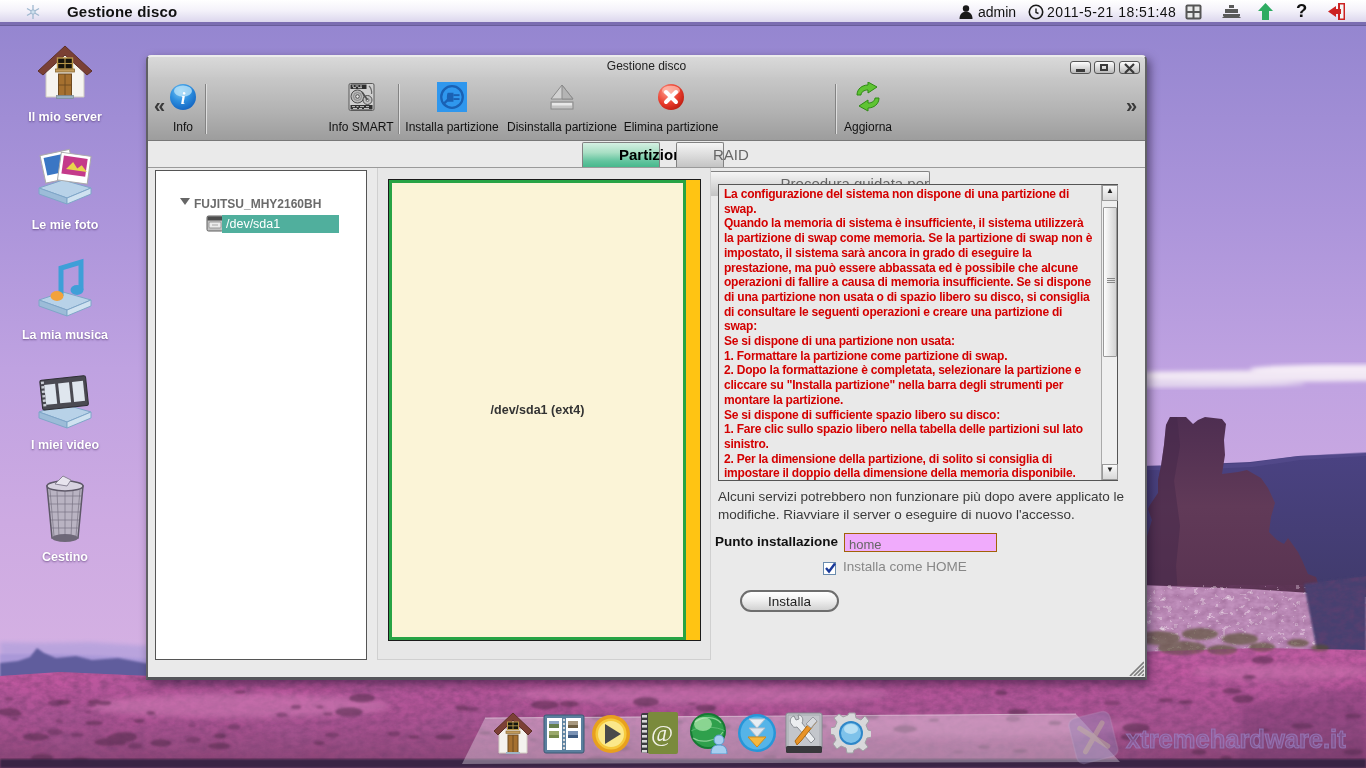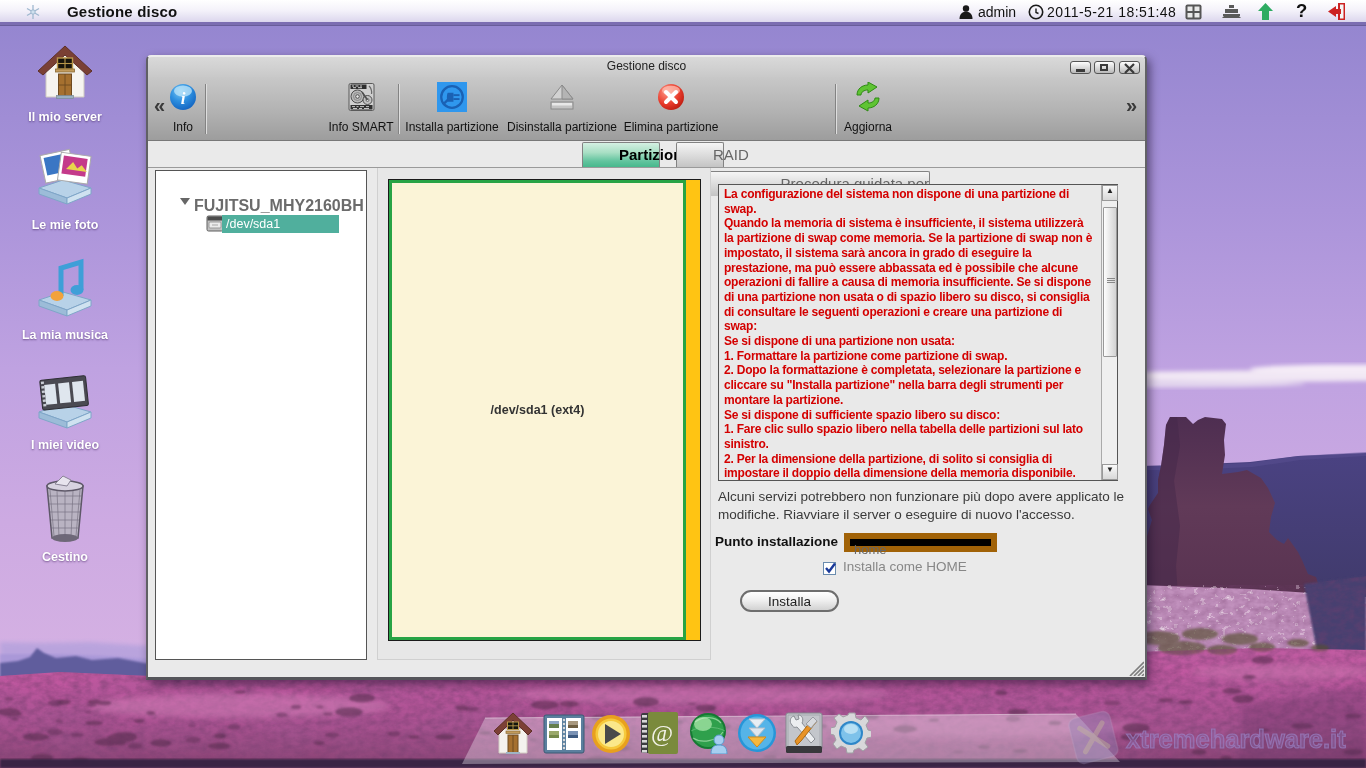--- a/index.html
+++ b/index.html
@@ -40,41 +40,41 @@
 
 #tabs { position:absolute; left:0; top:85px; width:100%; height:25px; }
 .tab { position:absolute; top:0; height:25px; border:1px solid #828282; border-bottom:none; border-radius:2px 2px 0 0;
   font-size:15px; text-align:right; line-height:24px; color:#666;
   background:linear-gradient(#f5f5f5,#c4c4c4);padding-left:36px; }
 .tab.active { background:linear-gradient(#d4f0e2 0%, #a8dfc4 40%, #62c49e 75%, #47b88d 100%); color:#000; font-weight:bold; }
 #tabline { position:absolute; left:0; top:110px; width:100%; height:1px; background:#9a9a9a; }
 
 
 #tree { position:absolute; left:7px; top:113px; width:212px; height:490px; background:#fff; border:1px solid #555; }
-#tree .dev { position:absolute; left:25px; top:26px; font-size:16px; font-weight:bold; color:#6b6b6b; }
+#tree .dev { position:absolute; left:25px; top:26px; font-size:12px; font-weight:bold; color:#6b6b6b; }
 #tree .tri { position:absolute; left:24px; top:27px; width:0; height:0; border-left:5px solid transparent; border-right:5px solid transparent; border-top:7px solid #666; }
 #tree .sel { position:absolute; left:66px; top:44px; width:117px; height:18px; background:#50af9d; color:#fff; font-size:12.5px; line-height:18px; padding-left:4px; }
 
 
 #partpanel { position:absolute; left:229px; top:111px; width:334px; height:492px; background:#e7e7e7; border:1px solid #d0d0d0; border-top:none;}
 #partbar { position:absolute; left:240px; top:122px; width:313px; height:462px; border:1px solid #1a1a1a; background:#ffc413; }
 #partbar .ext { position:absolute; left:0; top:0; width:297px; height:460px; border:3px solid #27a345; background:#fbf4d7; }
 #partbar .plabel { position:absolute; left:0; top:0; width:297px; height:460px; display:flex; align-items:center; justify-content:center; font-size:12.5px; font-weight:bold; color:#333; }
 
 
 #redbox { position:absolute; left:570px; top:127px; width:400px; height:297px; background:#e9e9e9; border:1px solid #555; }
 #redtext { position:absolute; left:5px; top:2px; width:372px; font-size:12px; font-weight:bold; color:#d40000; line-height:14.7px; white-space:nowrap; letter-spacing:-0.22px; }
 #sbar { position:absolute; right:0; top:0; width:16px; height:100%; background:#efefef; border-left:1px solid #aaa; }
 .sbtn { position:absolute; left:0; width:16px; height:16px; background:linear-gradient(#fafafa,#d8d8d8); border:1px solid #999; font-size:8px; text-align:center; color:#222; }
 #sthumb { position:absolute; left:1px; top:22px; width:14px; height:150px; background:linear-gradient(90deg,#fdfdfd,#d2d2d2); border:1px solid #999; border-radius:1px; }
 #sthumb .grip { position:absolute; left:3px; width:8px; height:1px; background:#888; box-shadow:0 2px 0 #888, 0 4px 0 #888; top:70px; }
 
 #note { position:absolute; left:570px; top:431px; width:420px; font-size:13.5px; color:#3a3a3a; line-height:18px; }
 #mplbl { position:absolute; left:538px; top:477px; width:152px; text-align:right; white-space:nowrap; font-size:13.5px; font-weight:bold; color:#111; }
-#mpinput { position:absolute; left:696px; top:476px;  width:153px; height:19px; background:#000000; border:6px solid #a16207; font-size:13px; color:#666; padding:3px 0 0 4px; }
+#mpinput { position:absolute; left:696px; top:476px;  width:153px; height:19px; background:#f0abfc; border:1px solid #a16207; font-size:13px; color:#666; padding:3px 0 0 4px; }
 #chk { position:absolute; left:675px; top:505px; width:13px; height:13px; background:#fff; border:1px solid #6a8cae; }
 #chk svg { position:absolute; left:0px; top:-1px; }
 #chklbl { position:absolute; left:695px; top:502px; font-size:13.5px; color:#878787; }
 #btn { position:absolute; left:592px; top:533px; width:99px; height:22px; border:2px solid #6e6e6e; border-radius:11px;
   background:linear-gradient(#ffffff 0%, #f0f0f0 45%, #d2d2d2 100%); font-size:13.5px; color:#222; text-align:center; line-height:19px; }
 #grip { position:absolute; right:1px; bottom:1px; width:17px; height:17px; }
 
 
 #dock { position:absolute; left:0; top:26px; width:1366px; height:742px; pointer-events:none; }
 </style>

